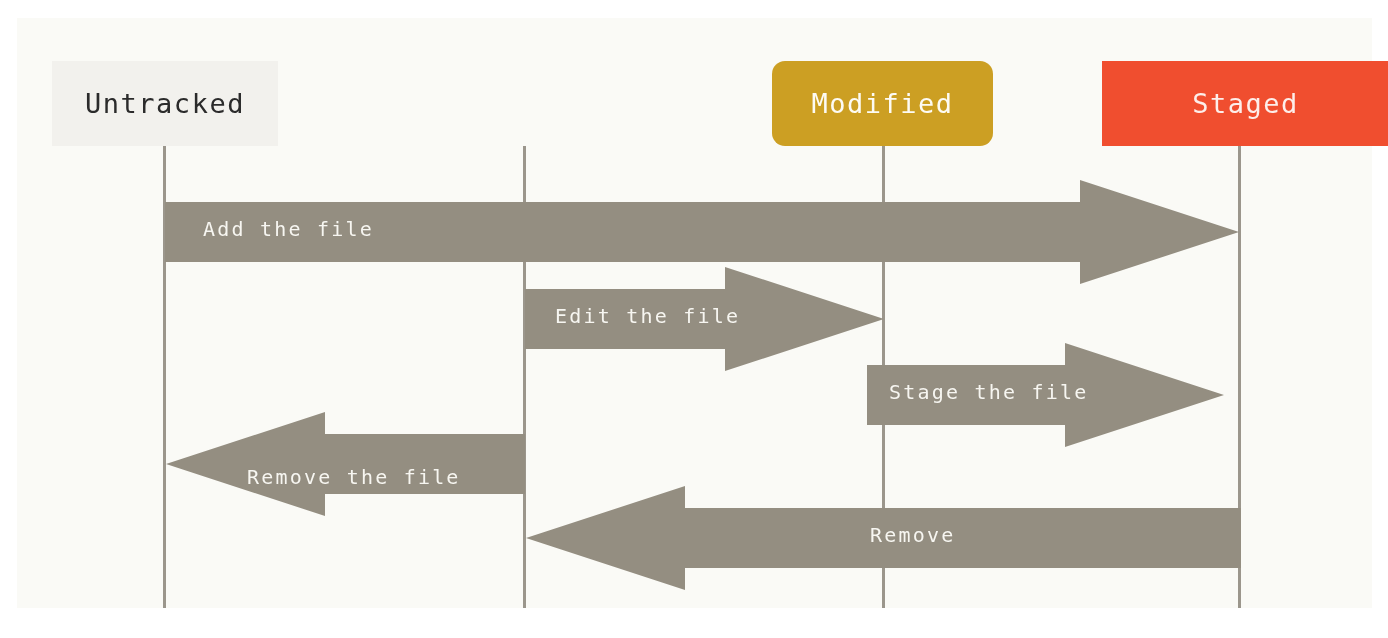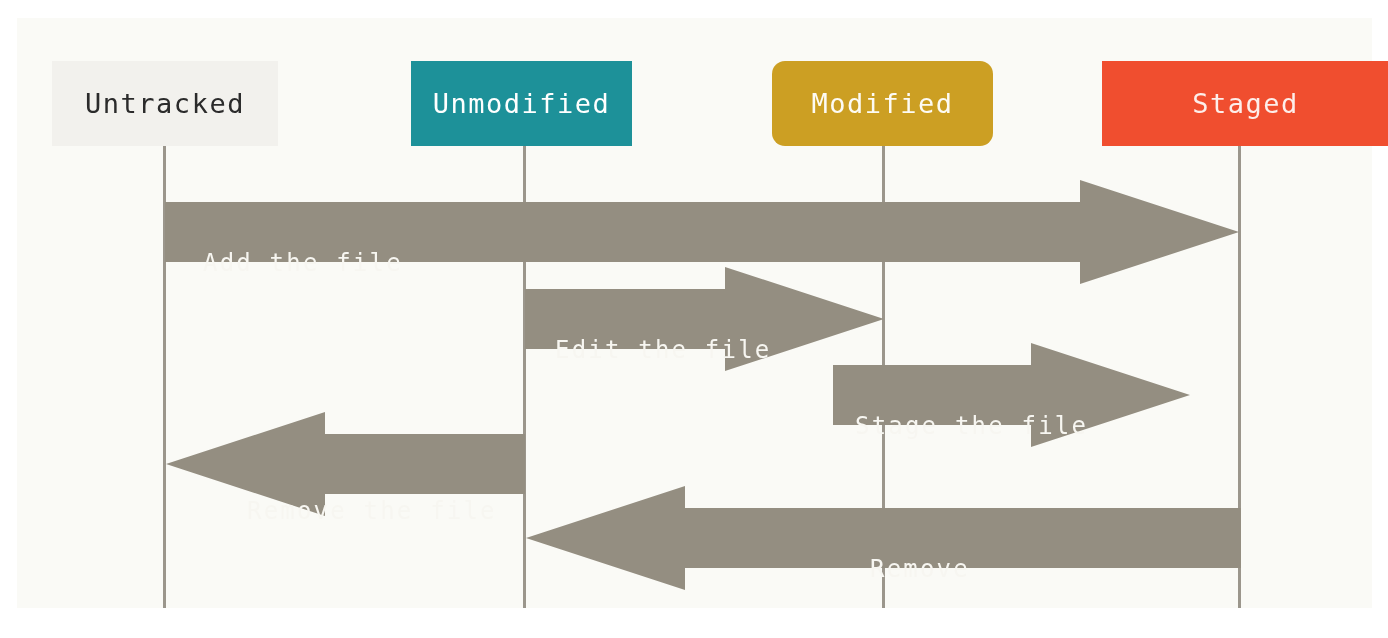--- a/index.html
+++ b/index.html
@@ -75,58 +75,54 @@
   
   .arrow {
     position: absolute;
     display: block;
   }
   .arrow svg { display: block; }
 
   .arrow-label {
     position: absolute;
     font-family: "DejaVu Sans Mono", "Liberation Mono", monospace;
-    font-size: 24px;
+    font-size: 20px;
     letter-spacing: 2.2px;
     color: #f7f6f1;
     white-space: nowrap;
     line-height: 1;
-    margin-top: 32px;
   }
 
   
   .arrow.add-file     { left: 148px; top: 162px; }
   .arrow.add-file     .arrow-label { left: 38px; top: 39px; }
 
   .arrow.edit-file    { left: 508px; top: 249px; }
   .arrow.edit-file    .arrow-label { left: 30px; top: 39px; }
 
-  .arrow.stage-file   { left: 816px; top: 325px; text-align: center; }
+  .arrow.stage-file   { left: 850px; top: 325px; text-align: center; }
   .arrow.stage-file   .arrow-label { left: 22px; top: 39px; }
 
   .arrow.remove-file  { left: 148px; top: 394px; }
   .arrow.remove-file  .arrow-label { left: 82px; top: 55px; }
 
   .arrow.commit       { left: 508px; top: 468px; }
   .arrow.commit       .arrow-label { left: 345px; top: 39px; }
 </style>
 </head>
 <body>
 
 <div id="diagram-root">
 
   <div class="canvas">
 
     <div class="state-box untracked">
       <span class="state-label">Untracked</span>
     </div>
 
-    <div class="state-box unmodified">
-      <span class="state-label">Unmodified</span>
-    </div>
 
     <div class="state-box modified">
       <span class="state-label">Modified</span>
     </div>
 
     <div class="state-box staged">
       <span class="state-label">Staged</span>
     </div>
 
     <div class="lifeline l-untracked"></div>

